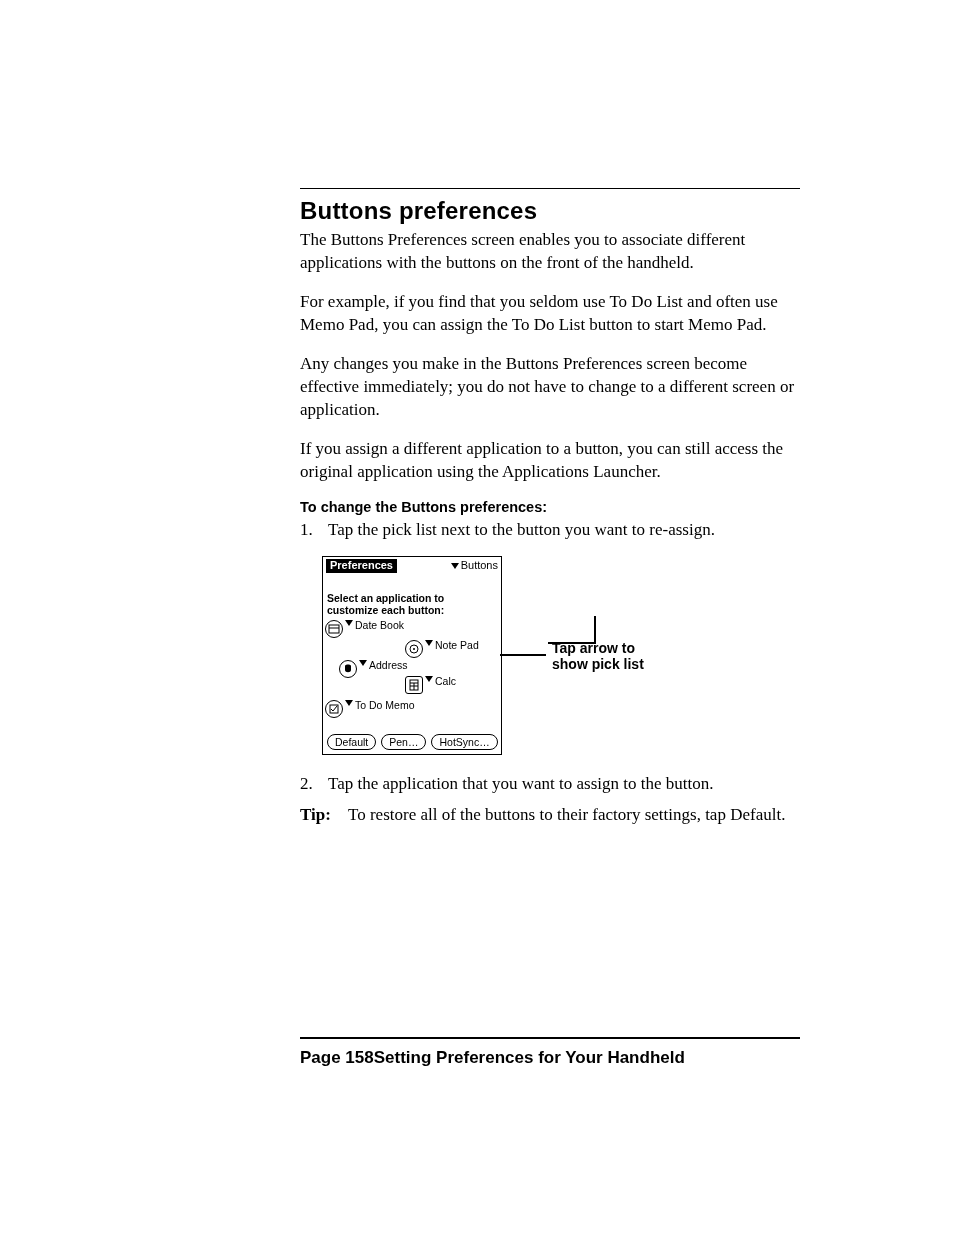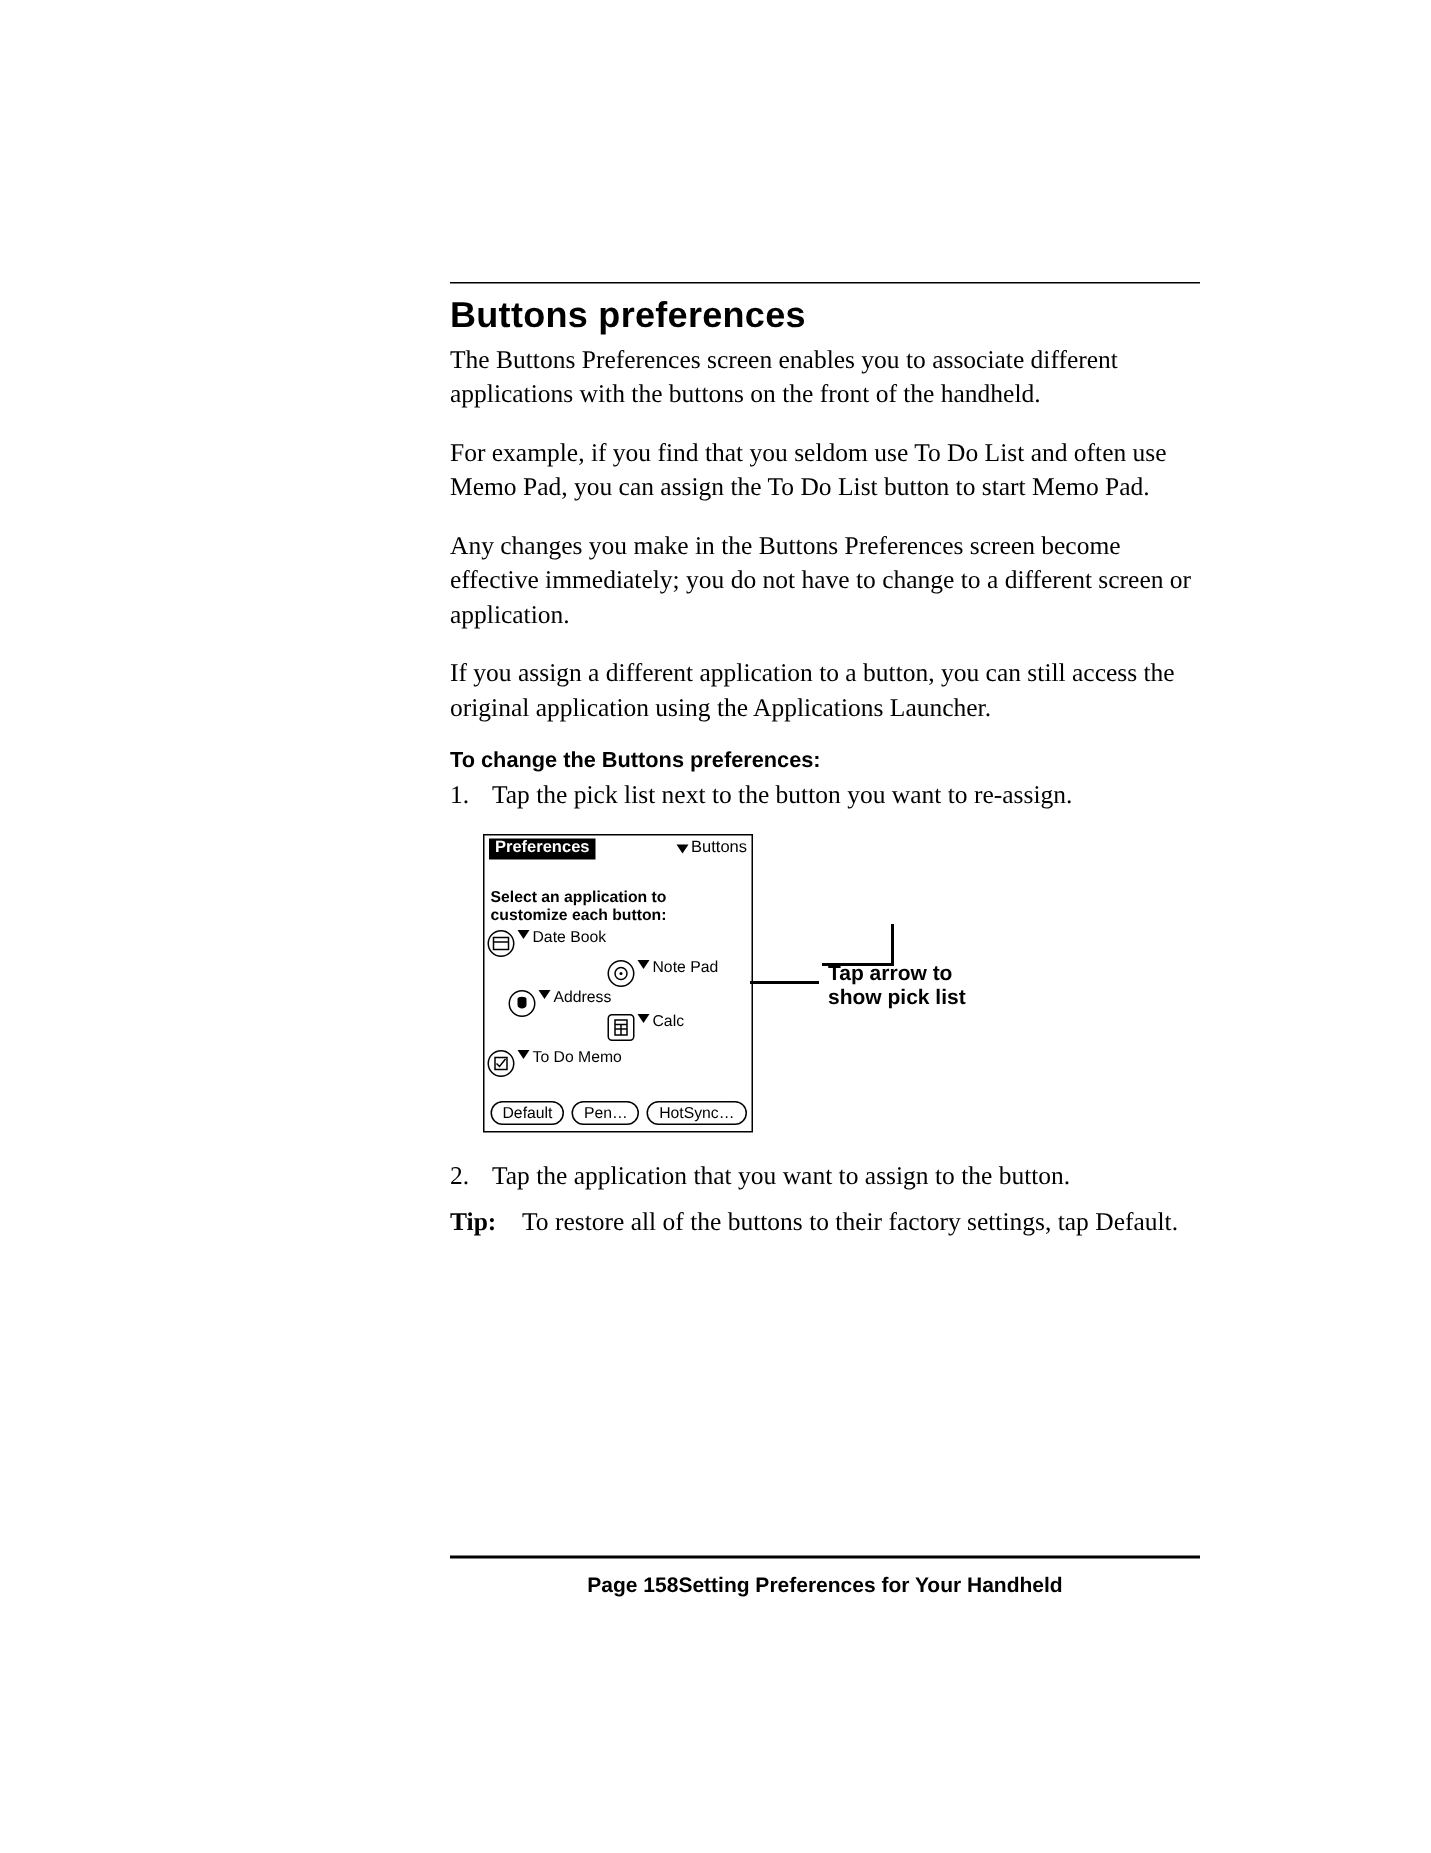--- a/index.html
+++ b/index.html
@@ -186,23 +186,23 @@
     top: 1037px;
     border-top: 2px solid #000;
   }
   .footer {
     position: absolute;
     left: 228px;
     width: 500px;
     top: 1048px;
     font-family: Arial, sans-serif;
     font-weight: 900;
-    font-size: 14px;
-    display: flex;
-    justify-content: center;
+    font-size: 17px;
+    display: flex;
+    justify-content: flex-start;
   }
 </style>
 </head>
 <body>
 
 <div class="page">
   <div class="content">
     <div class="top-rule"></div>
 
     <h1 class="section-title">Buttons preferences</h1>

